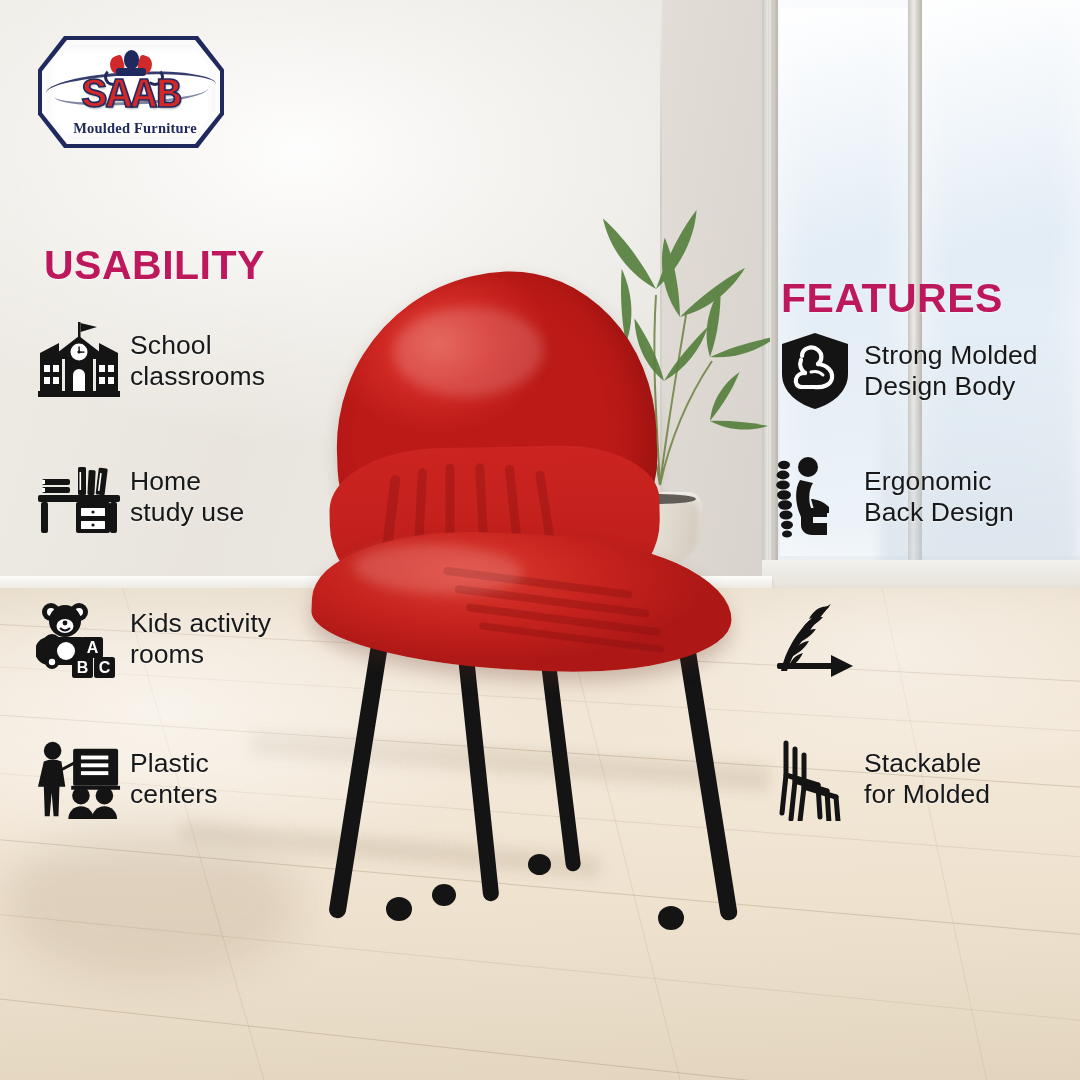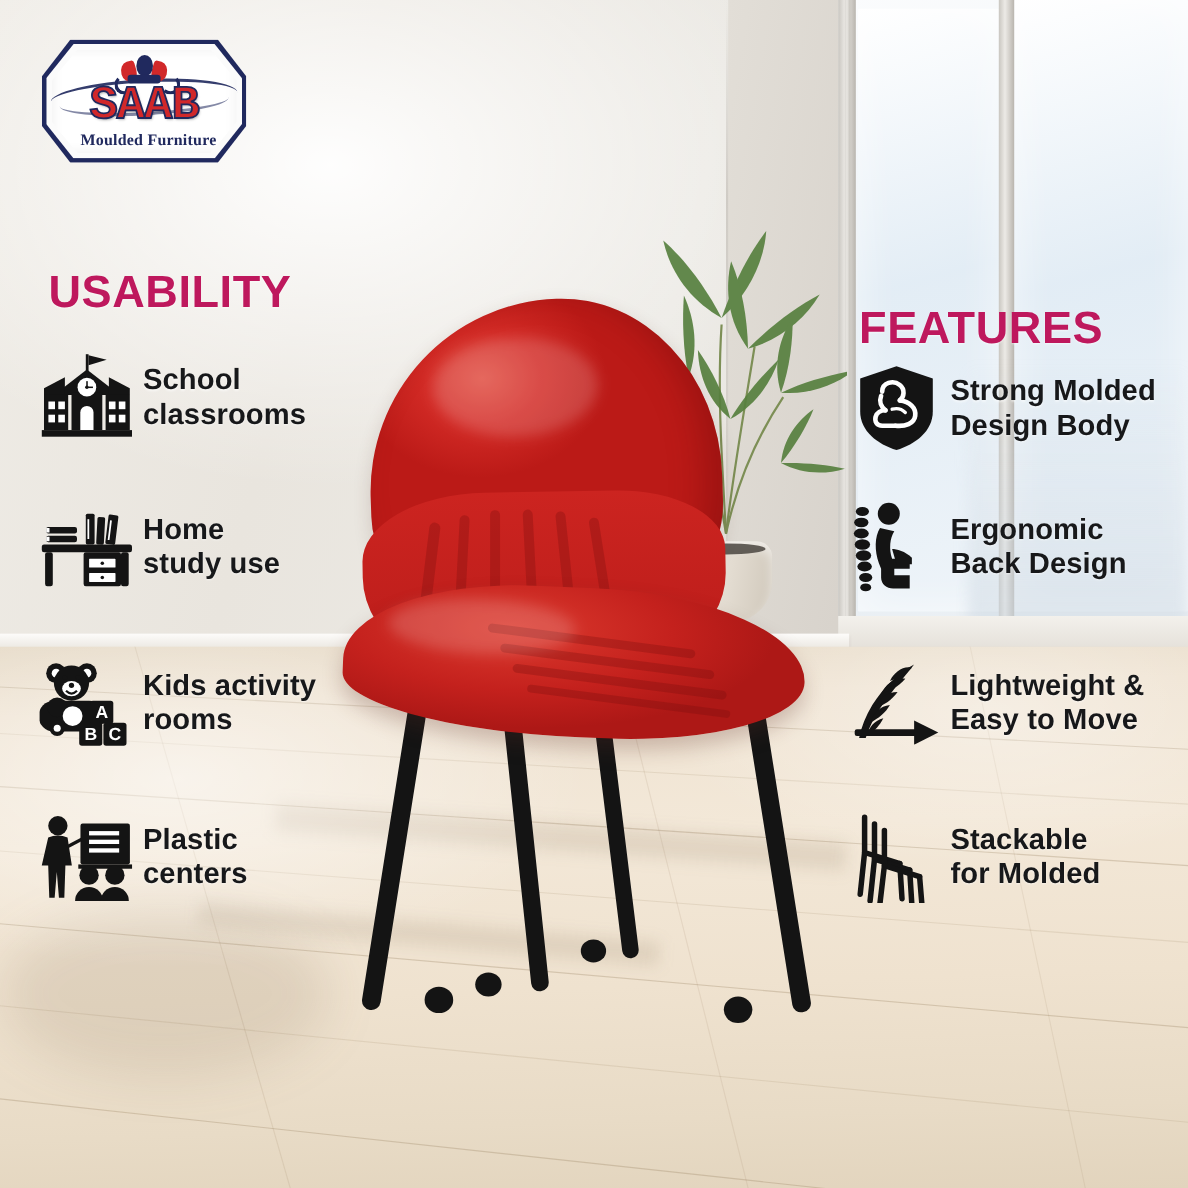--- a/index.html
+++ b/index.html
@@ -165,21 +165,21 @@
   .head-left{left:44px;top:245px;}
   .head-right{left:781px;top:246px;margin-top:32px;}
 
   .row{position:absolute;display:flex;align-items:center;}
   .row .ico{
     width:86px;height:86px;flex:0 0 86px;position:relative;
     display:flex;align-items:center;justify-content:center;
   }
   .row .txt{
     font-size:26.5px;line-height:1.16;color:#17181a;
-    font-weight:700;letter-spacing:.1px;
+    font-weight:400;letter-spacing:.1px;
     text-shadow:0 1px 2px rgba(255,255,255,.55);
   }
   .row.left{left:36px;}
   .row.right{left:772px;}
   .row.right .txt{margin-left:6px;}
   .row.left .txt{margin-left:8px;}
   svg{display:block;}
 </style>
 </head>
 <body>
@@ -496,24 +496,20 @@
         <path d="M58 3 C 44 10 30 24 20 40 C 14 50 10 60 8 70 L14 70 C 18 58 24 46 32 36 C 42 22 52 11 58 3 Z"></path>
         <path d="M56 6 C 48 4 40 10 36 18 C 42 16 50 12 56 6 Z"></path>
         <path d="M50 16 C 40 15 32 21 28 30 C 36 27 44 23 50 16 Z"></path>
         <path d="M43 28 C 33 28 26 34 22 43 C 31 40 38 35 43 28 Z"></path>
         <path d="M36 40 C 27 41 21 47 18 56 C 26 52 32 47 36 40 Z"></path>
         <path d="M30 52 C 22 54 17 60 15 68 C 22 64 27 58 30 52 Z"></path>
         <rect x="4" y="62" width="58" height="6" rx="2"></rect>
         <path d="M58 54 L80 65 L58 76 Z"></path>
       </svg>
     </div>
-    <div class="txt">
-      <div>Lightweight &amp;</div>
-      <div>Easy to Move</div>
-    </div>
   </div>
 
   <div class="row right" style="top:736px;">
     <div class="ico">
       <svg width="78" height="84" viewBox="0 0 78 84" fill="none" stroke="#141414" stroke-width="5" stroke-linecap="round" stroke-linejoin="round">
         <g>
           <path d="M10 6 L10 38 L42 48"></path>
           <path d="M10 38 L6 76"></path>
           <path d="M42 48 L44 80"></path>
         </g>

